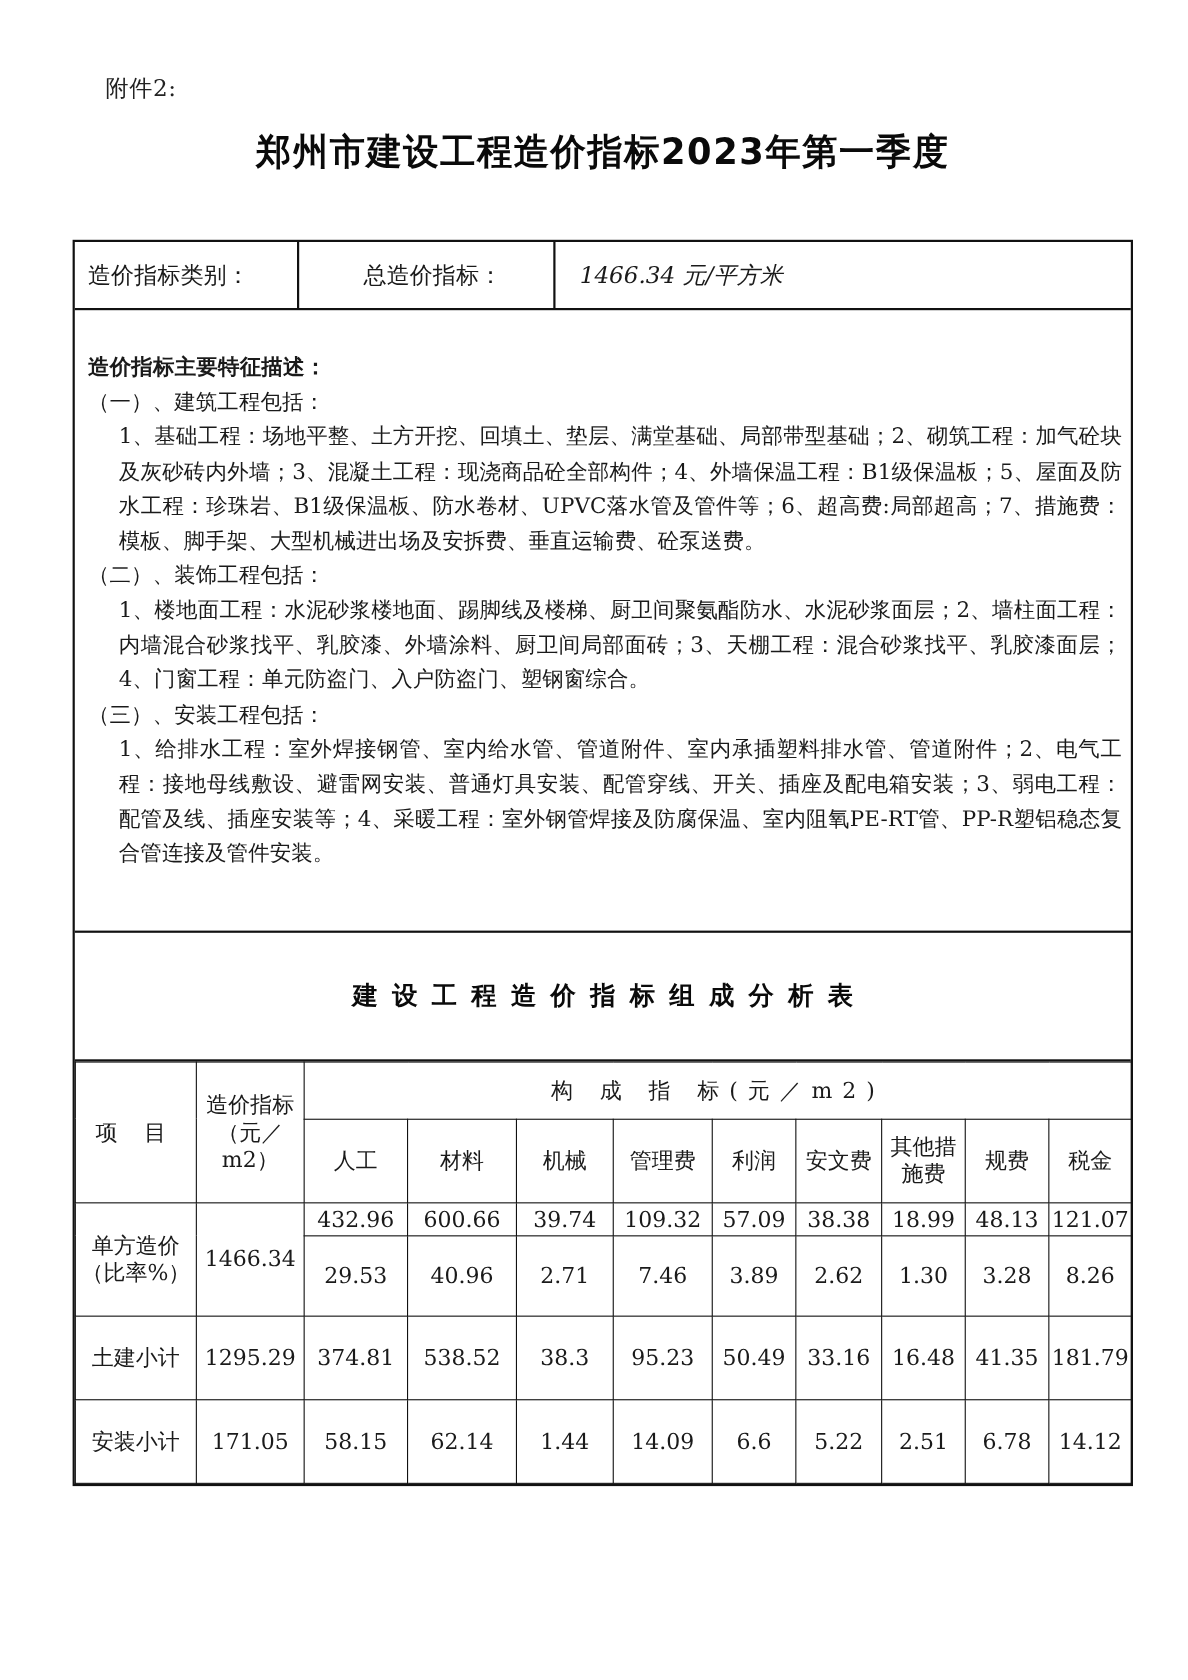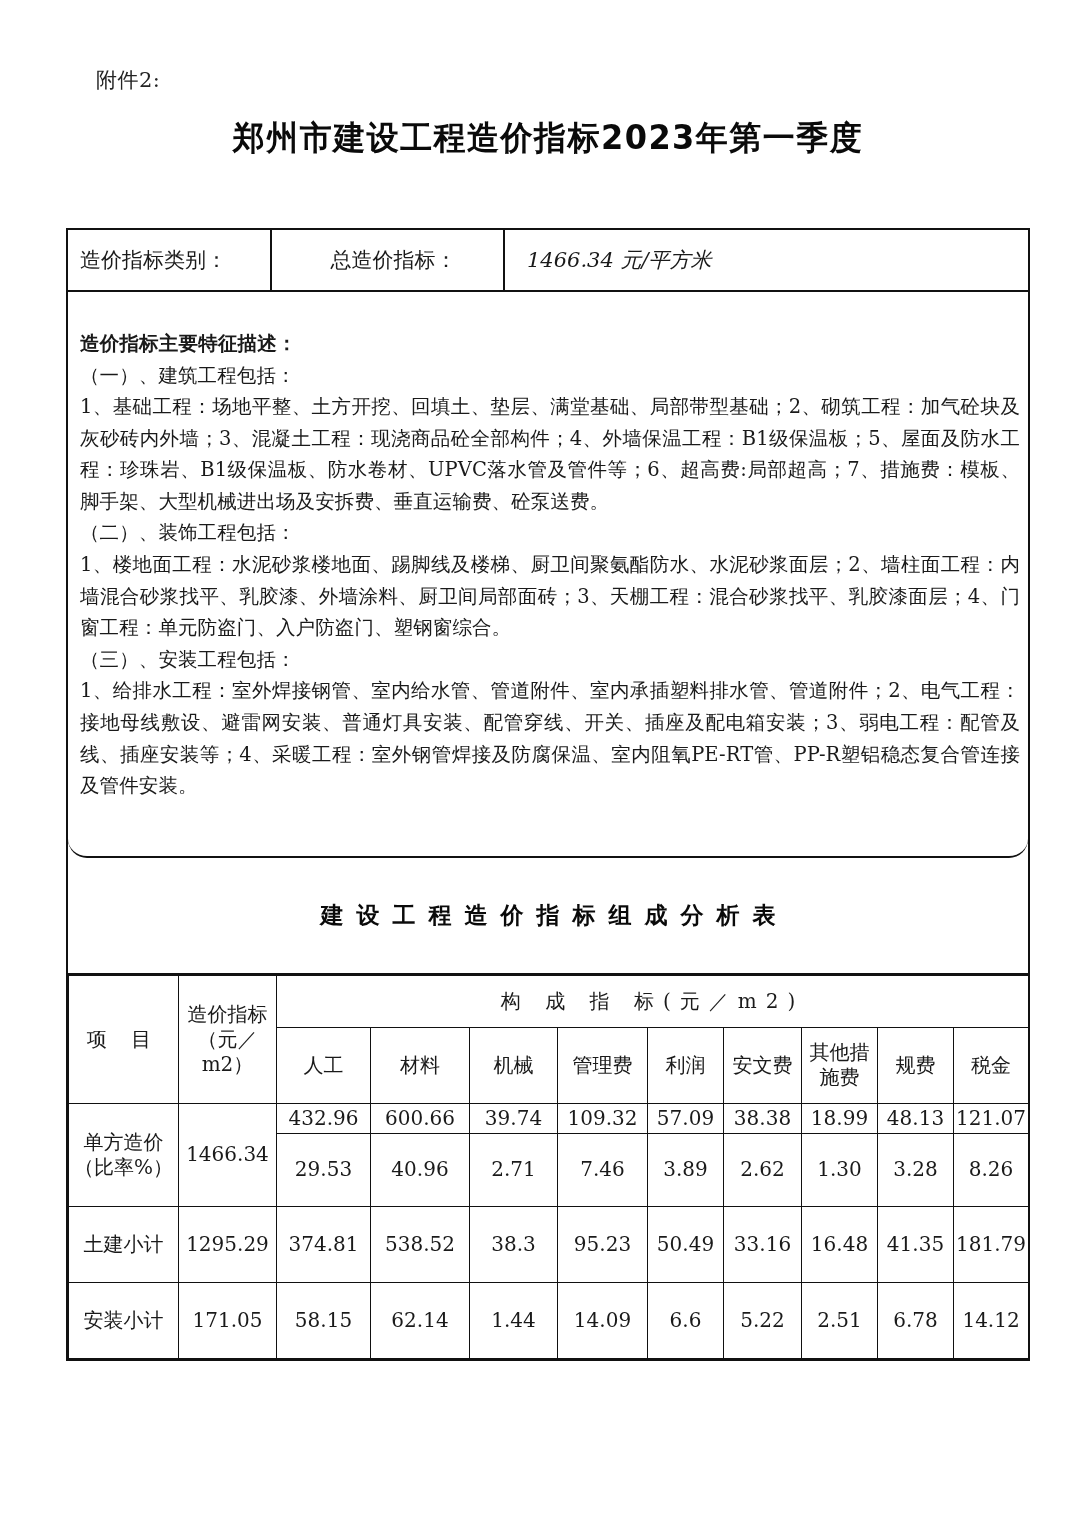--- a/index.html
+++ b/index.html
@@ -44,21 +44,21 @@
     letter-spacing: 1.5px;
     color: #0a0a0a;
     font-family: "DejaVu Sans", "Liberation Sans", sans-serif;
     transform: scaleX(0.97);
   }
 
   
   .sheet {
     position: absolute;
     left: 66px;
-    top: 228px;
+    top: 218px;
     width: 964px;
     border: 2px solid #111;
     box-sizing: border-box;
   }
 
   
   .cat-row {
     display: flex;
     height: 62px;
     border-bottom: 2px solid #111;
@@ -76,21 +76,20 @@
   .cat-c2 { width: 295px; border-right: 2px solid #111; }
   .cat-c3 { width: 233px; border-right: 2px solid #111; justify-content: center; padding-left: 24px; }
   .cat-c4 { width: 230px; justify-content: flex-start; padding-left: 22px; font-style: italic; }
 
   
   .desc-block {
     box-sizing: border-box;
     border-bottom: 2px solid #111;
     padding: 36px 8px 54px 8px;
     min-height: 487px;
-    border-radius: 19px;
   }
   .desc-head {
     font-size: 19.5px;
     font-weight: bold;
     line-height: 1.62;
     letter-spacing: 0.2px;
     padding-left: 4px;
     font-family: "DejaVu Sans", "Liberation Sans", sans-serif;
   }
   .desc-line {
@@ -101,20 +100,21 @@
     text-align: justify;
     text-justify: inter-ideograph;
   }
   .desc-para {
     font-size: 19.5px;
     line-height: 1.62;
     letter-spacing: 0.1px;
     padding-left: 4px;
     text-align: justify;
     text-justify: inter-ideograph;
+    margin-left: 28px;
   }
 
   
   .banner {
     box-sizing: border-box;
     height: 117px;
     border-bottom: 2px solid #111;
     display: flex;
     align-items: center;
     justify-content: center;

